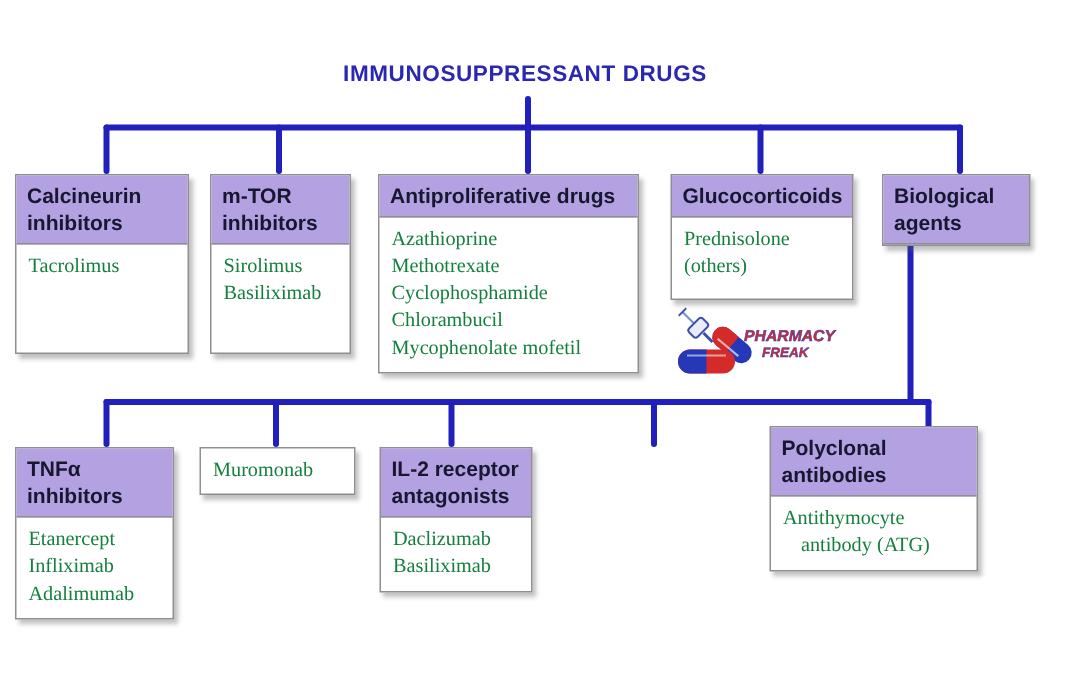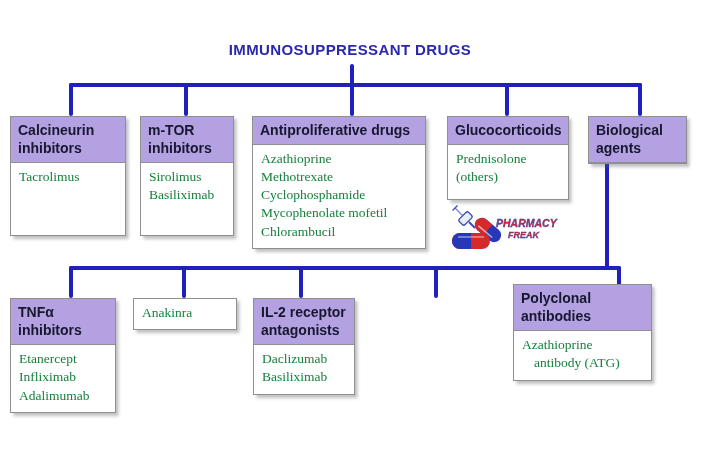--- a/index.html
+++ b/index.html
@@ -57,22 +57,22 @@
       <div class="drug">Basiliximab</div>
     </div>
   </div>
 
   <div class="gbox" style="left:252px;top:88px;width:172px">
     <div class="ghead">Antiproliferative drugs</div>
     <div class="gbody">
       <div class="drug">Azathioprine</div>
       <div class="drug">Methotrexate</div>
       <div class="drug">Cyclophosphamide</div>
+      <div class="drug">Chlorambucil</div>
       <div class="drug">Mycophenolate mofetil</div>
-      <div class="drug">Chlorambucil</div>
     </div>
   </div>
 
   <div class="gbox" style="left:447px;top:88px;width:120px">
     <div class="ghead">Glucocorticoids</div>
     <div class="gbody med">
       <div class="drug">Prednisolone (others)</div>
     </div>
   </div>
 
@@ -84,37 +84,37 @@
     <div class="ghead">TNFα inhibitors</div>
     <div class="gbody">
       <div class="drug">Etanercept</div>
       <div class="drug">Infliximab</div>
       <div class="drug">Adalimumab</div>
     </div>
   </div>
 
   <div class="gbox" style="left:133px;top:270px;width:102px">
     <div class="gbody">
-      <div class="drug">Anakinra</div>
+      <div class="drug">Muromonab</div>
     </div>
   </div>
 
   <div class="gbox" style="left:253px;top:270px;width:100px">
     <div class="ghead">IL-2 receptor antagonists</div>
     <div class="gbody">
       <div class="drug">Daclizumab</div>
       <div class="drug">Basiliximab</div>
     </div>
   </div>
 
 
   <div class="gbox" style="left:513px;top:256px;width:137px">
     <div class="ghead">Polyclonal antibodies</div>
     <div class="gbody">
-      <div class="drug hang">Azathioprine antibody (ATG)</div>
+      <div class="drug hang">Antithymocyte antibody (ATG)</div>
     </div>
   </div>
 
   <svg class="logo" viewBox="0 0 110 54">
 
     <g>
       <line x1="7" y1="4" x2="15" y2="12" stroke="#7b8fc9" stroke-width="1.4"></line>
       <rect x="13.5" y="8" width="8" height="13" rx="2" transform="rotate(45 17.5 14.5)" fill="#e8edf8" stroke="#3d4fae" stroke-width="1.3"></rect>
       <line x1="21" y1="18" x2="27" y2="24" stroke="#3d4fae" stroke-width="2"></line>
       <line x1="4.5" y1="6.5" x2="9.5" y2="1.5" stroke="#3d4fae" stroke-width="1.2"></line>

